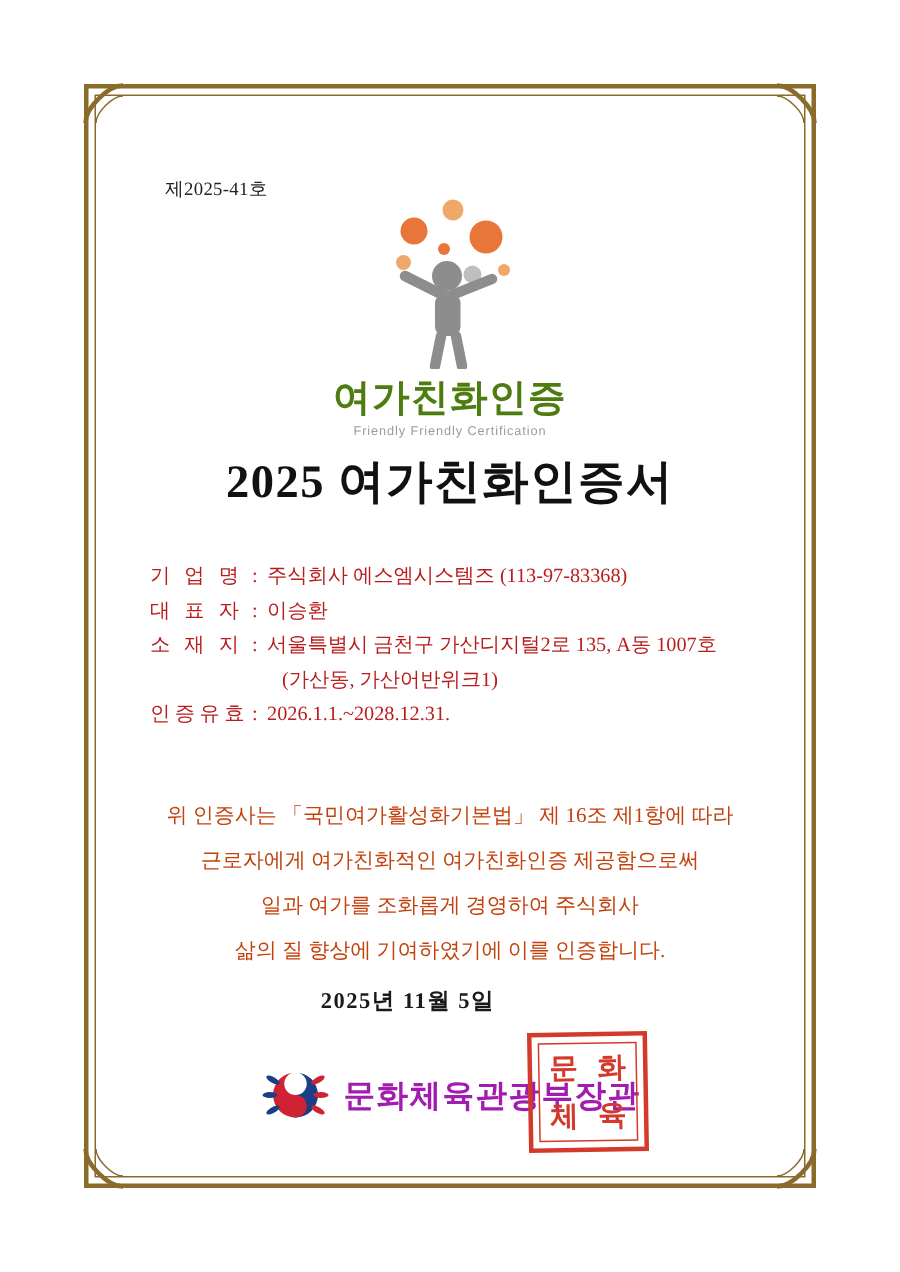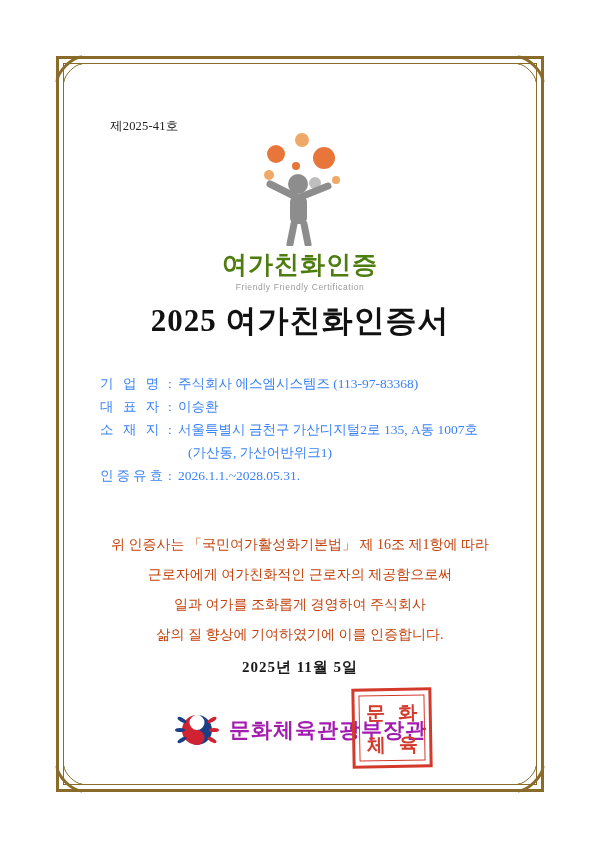--- a/index.html
+++ b/index.html
@@ -113,21 +113,21 @@
   }
 
   
   .info {
     position: absolute;
     left: 100px;
     top: 372px;
     width: 420px;
     font-size: 13.5px;
     line-height: 23px;
-    color: #3b82f6;
+    color: #b91c1c;
   }
   .info-row {
     display: flex;
     align-items: baseline;
     white-space: nowrap;
   }
   .info-label {
     width: 68px;
     flex: 0 0 68px;
     letter-spacing: 3px;
@@ -154,21 +154,21 @@
     line-height: 30px;
     color: #c2410c;
   }
   .body-text .line { display: block; }
 
   
   .cert-date {
     position: absolute;
     left: 0;
     top: 658px;
-    width: 600px;
+    width: 544px;
     text-align: center;
     font-size: 15px;
     font-weight: bold;
     letter-spacing: 1px;
   }
 
   
   .issuer {
     position: absolute;
     left: 0;
@@ -302,27 +302,27 @@
       <span class="info-value">서울특별시 금천구 가산디지털2로 135, A동 1007호</span>
     </div>
     <div class="info-row">
       <span class="info-label"></span>
       <span class="info-colon"></span>
       <span class="info-value cont">(가산동, 가산어반위크1)</span>
     </div>
     <div class="info-row">
       <span class="info-label">인증유효</span>
       <span class="info-colon">:</span>
-      <span class="info-value">2026.1.1.~2028.05.31.</span>
+      <span class="info-value">2026.1.1.~2028.12.31.</span>
     </div>
   </div>
 
   <div class="body-text">
     <span class="line">위 인증사는 「국민여가활성화기본법」 제 16조 제1항에 따라</span>
-    <span class="line">근로자에게 여가친화적인 근로자의 제공함으로써</span>
+    <span class="line">근로자에게 여가친화적인 여가친화인증 제공함으로써</span>
     <span class="line">일과 여가를 조화롭게 경영하여 주식회사</span>
     <span class="line">삶의 질 향상에 기여하였기에 이를 인증합니다.</span>
   </div>
 
   <div class="cert-date">2025년 11월 5일</div>
 
   <div class="issuer">
     <div class="issuer-emblem">
       <svg width="48" height="48" viewBox="0 0 48 48">
         <circle cx="24" cy="24" r="15" fill="none" stroke="#1a3f87" stroke-width="0.5" opacity="0"></circle>

